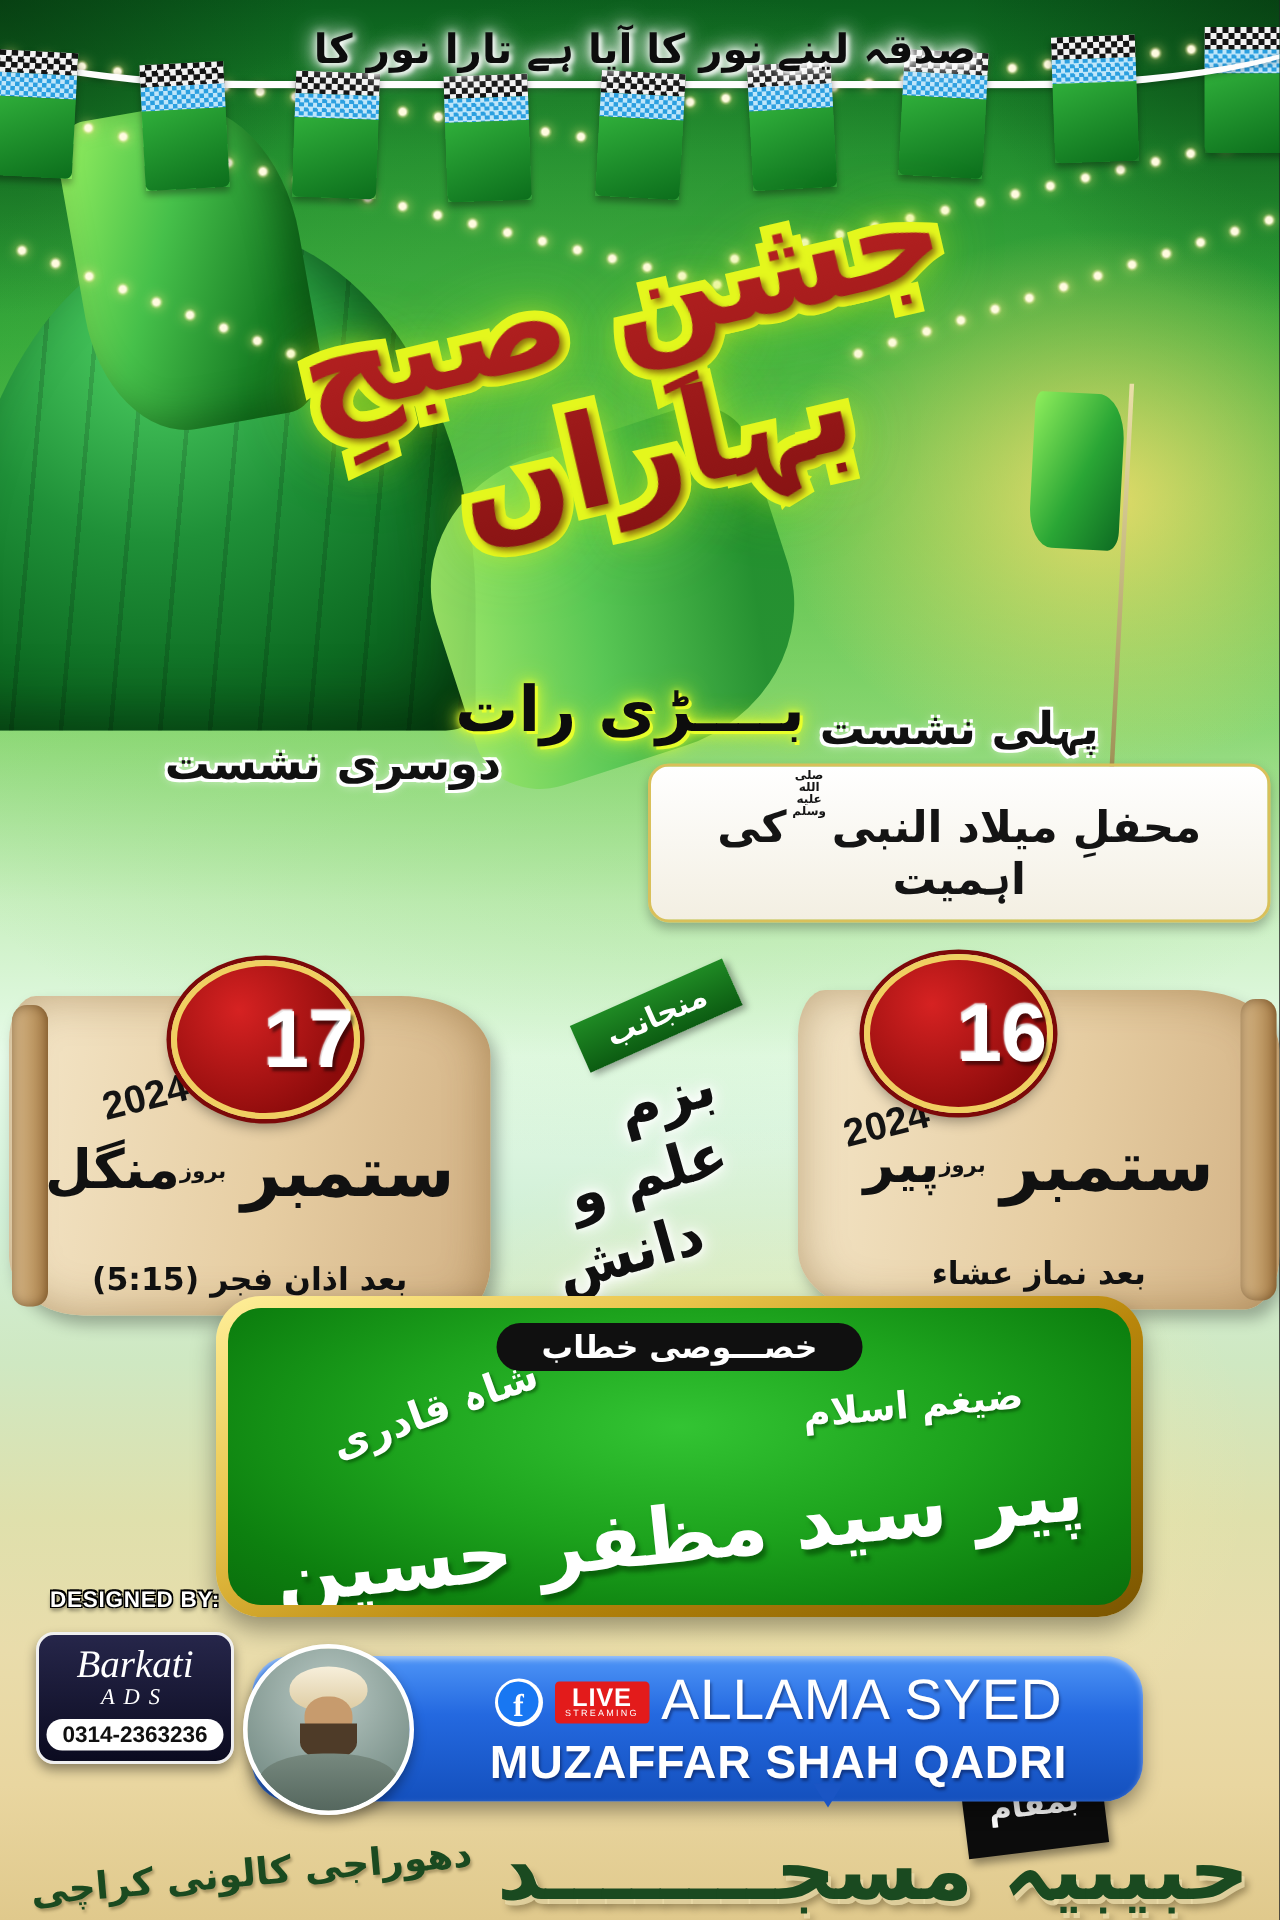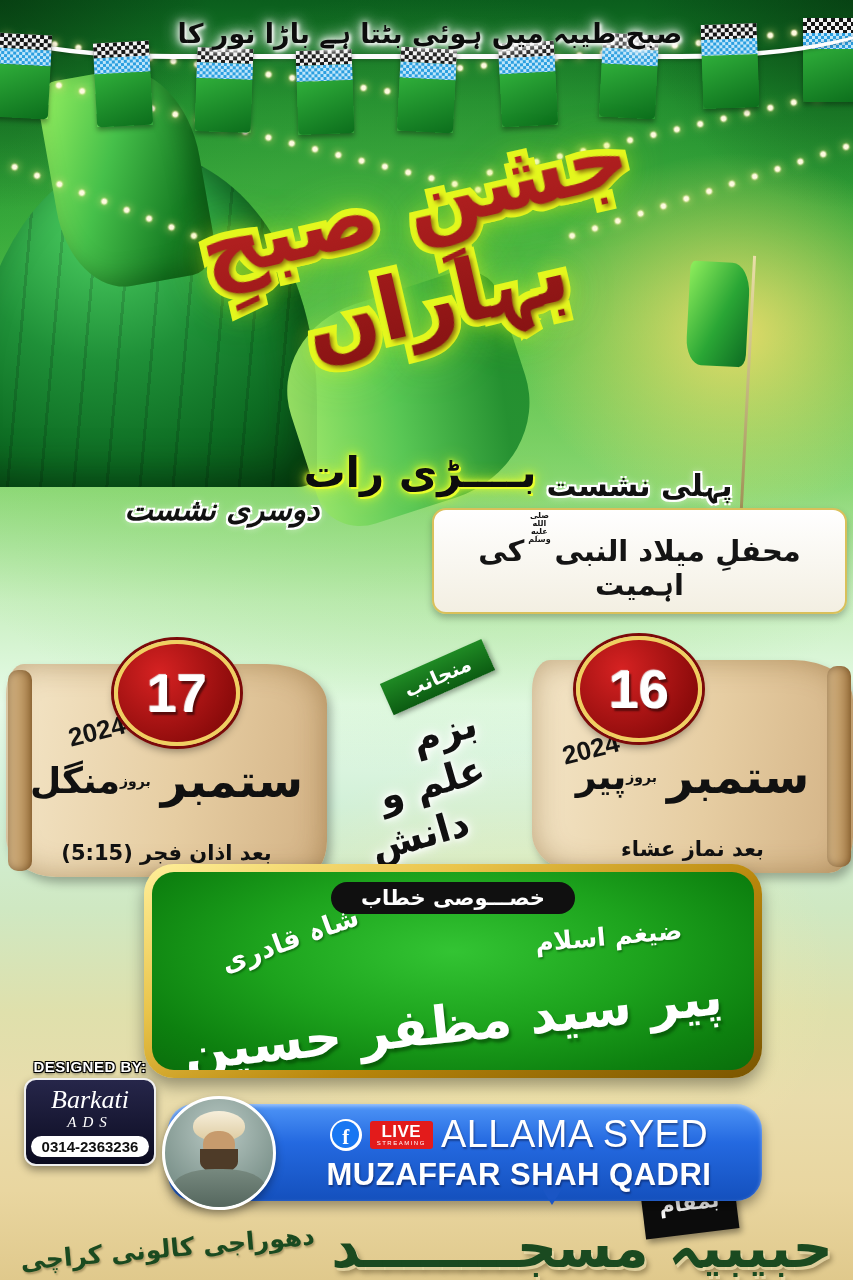--- a/index.html
+++ b/index.html
@@ -87,21 +87,21 @@
     -webkit-background-clip:text;background-clip:text;color:transparent;
     filter:drop-shadow(2px 3px 2px rgba(70,0,0,.55));}
 
   .subtitle{position:absolute;top:448px;left:240px;width:360px;z-index:4;text-align:center;direction:rtl;
     font-size:42px;font-weight:bold;color:#0d0d0d;
     text-shadow:0 0 4px #eaff2e,0 0 10px #eaff2e,0 0 18px #d6ff2e,2px 2px 0 #eaff2e;}
 
   
   .session{position:absolute;z-index:5;direction:rtl;text-align:center;}
   .session-first{top:468px;left:432px;width:415px;}
-  .session-second{top:492px;left:6px;width:432px;font-style:italic;}
+  .session-second{top:492px;left:6px;width:432px;}
   .session-heading{font-size:30px;font-weight:bold;color:#111;
     text-shadow:-2px -2px 0 #fff,2px -2px 0 #fff,-2px 2px 0 #fff,2px 2px 0 #fff,0 0 8px #fff;}
   .session-box{margin-top:5px;background:linear-gradient(180deg,#ffffff,#f3efe2);
     border:2px solid #d9c05a;border-radius:14px;box-shadow:0 4px 7px rgba(0,0,0,.25);
     padding:10px 10px;font-size:29px;font-weight:bold;color:#141414;}
   .salut{display:inline-block;width:26px;font-size:8px;line-height:1;vertical-align:super;
     transform:translateY(-8px);margin:0 2px;}
 
   
   .scroll{position:absolute;z-index:5;direction:rtl;}
@@ -109,21 +109,21 @@
   .scroll-second{top:652px;left:6px;width:321px;height:237px;}
   .parchment{position:absolute;inset:12px 0;
     background:linear-gradient(100deg,#f4e6c8 0%,#e6cda2 55%,#d2b184 100%);
     border-radius:18px 60px 24px 50px / 30px 40px 36px 40px;
     box-shadow:inset 0 0 30px rgba(110,70,15,.4),4px 6px 10px rgba(0,0,0,.28);}
   .roll{position:absolute;top:18px;bottom:18px;width:24px;border-radius:10px;
     background:linear-gradient(90deg,#d9ba8a,#a97f48);box-shadow:inset 0 0 8px rgba(60,30,0,.5);}
   .scroll-first .roll{right:2px;}
   .scroll-second .roll{left:2px;}
   .badge{position:absolute;top:-12px;width:118px;height:98px;border-radius:50%;z-index:6;
-    display:flex;align-items:center;justify-content:center;
+    display:flex;align-items:center;
     background:radial-gradient(circle at 35% 30%,#d62222,#8c0b0b 75%);
     border:4px solid #f0cf62;box-shadow:0 0 0 3px #7c0909,0 5px 9px rgba(0,0,0,.4);}
   .scroll-first .badge{left:44px;}
   .scroll-second .badge{left:108px;}
   .badge span{font-family:"Liberation Sans",sans-serif;font-size:54px;font-weight:bold;color:#fff;
     text-shadow:2px 3px 2px rgba(0,0,0,.5),-1px -1px 1px #eee;}
   .year{position:absolute;font-family:"Liberation Sans",sans-serif;font-size:26px;font-weight:bold;
     color:#141414;transform:rotate(-14deg);}
   .scroll-first .year{left:30px;top:86px;}
   .scroll-second .year{left:62px;top:64px;}
@@ -162,21 +162,21 @@
   .name-suffix{position:absolute;top:52px;left:66px;transform:rotate(-20deg);direction:rtl;
     color:#fff;font-size:27px;font-weight:bold;text-shadow:1px 2px 2px rgba(0,60,0,.5);}
   .name-main{position:absolute;bottom:16px;left:0;right:0;text-align:center;transform:rotate(-6deg);
     direction:rtl;color:#fff;font-size:52px;font-weight:bold;text-shadow:2px 4px 3px rgba(0,60,0,.55);}
 
   
   .designer{position:absolute;top:1058px;left:24px;width:132px;z-index:6;text-align:center;}
   .designer-heading{font-family:"Liberation Sans",sans-serif;font-size:15px;font-weight:bold;color:#fff;
     letter-spacing:.5px;
     text-shadow:-1px -1px 0 #000,1px -1px 0 #000,-1px 1px 0 #000,1px 1px 0 #000,0 2px 3px rgba(0,0,0,.6);}
-  .designer-box{margin-top:3px;background:linear-gradient(180deg,#26264a,#0b0b20);
+  .designer-box{margin-top:13px;background:linear-gradient(180deg,#26264a,#0b0b20);
     border:2px solid #f0f0f0;border-radius:12px;padding:6px 5px 7px;box-shadow:0 4px 8px rgba(0,0,0,.4);}
   .designer-name{font-family:"Liberation Serif",serif;font-style:italic;font-size:26px;color:#fff;line-height:1.1;}
   .designer-sub{font-family:"Liberation Serif",serif;font-style:italic;font-size:15px;color:#fff;
     letter-spacing:6px;margin-top:-1px;}
   .designer-phone{margin-top:5px;background:#fff;border-radius:11px;font-family:"Liberation Sans",sans-serif;
     font-size:15px;font-weight:bold;color:#101010;padding:2px 2px;}
 
   
   .bluebar{position:absolute;top:1104px;left:168px;width:594px;height:97px;z-index:6;border-radius:26px;
     background:linear-gradient(180deg,#4e95f7 0%,#2469e0 40%,#1450bd 100%);
@@ -282,21 +282,21 @@
         <div class="band-green"></div>
       </div>
     <div class="bflag">
         <div class="band-check"></div>
         <div class="band-blue"></div>
         <div class="band-green"></div>
       </div>
   </div>
 
   <div class="couplet">
-    <div>صبح طیبہ میں ہوئی بٹتا ہے باڑا نور کا</div>
+    <div>صدقہ لینے نور کا آیا ہے تارا نور کا</div>
   </div>
 
   <div class="title-wrap">
     <span class="title-layer t-back">جشنِ صبحِ بہاراں</span>
     <span class="title-layer t-front">جشنِ صبحِ بہاراں</span>
   </div>
 
   <div class="subtitle">بــــڑی رات</div>
 
   <div class="session session-first">

